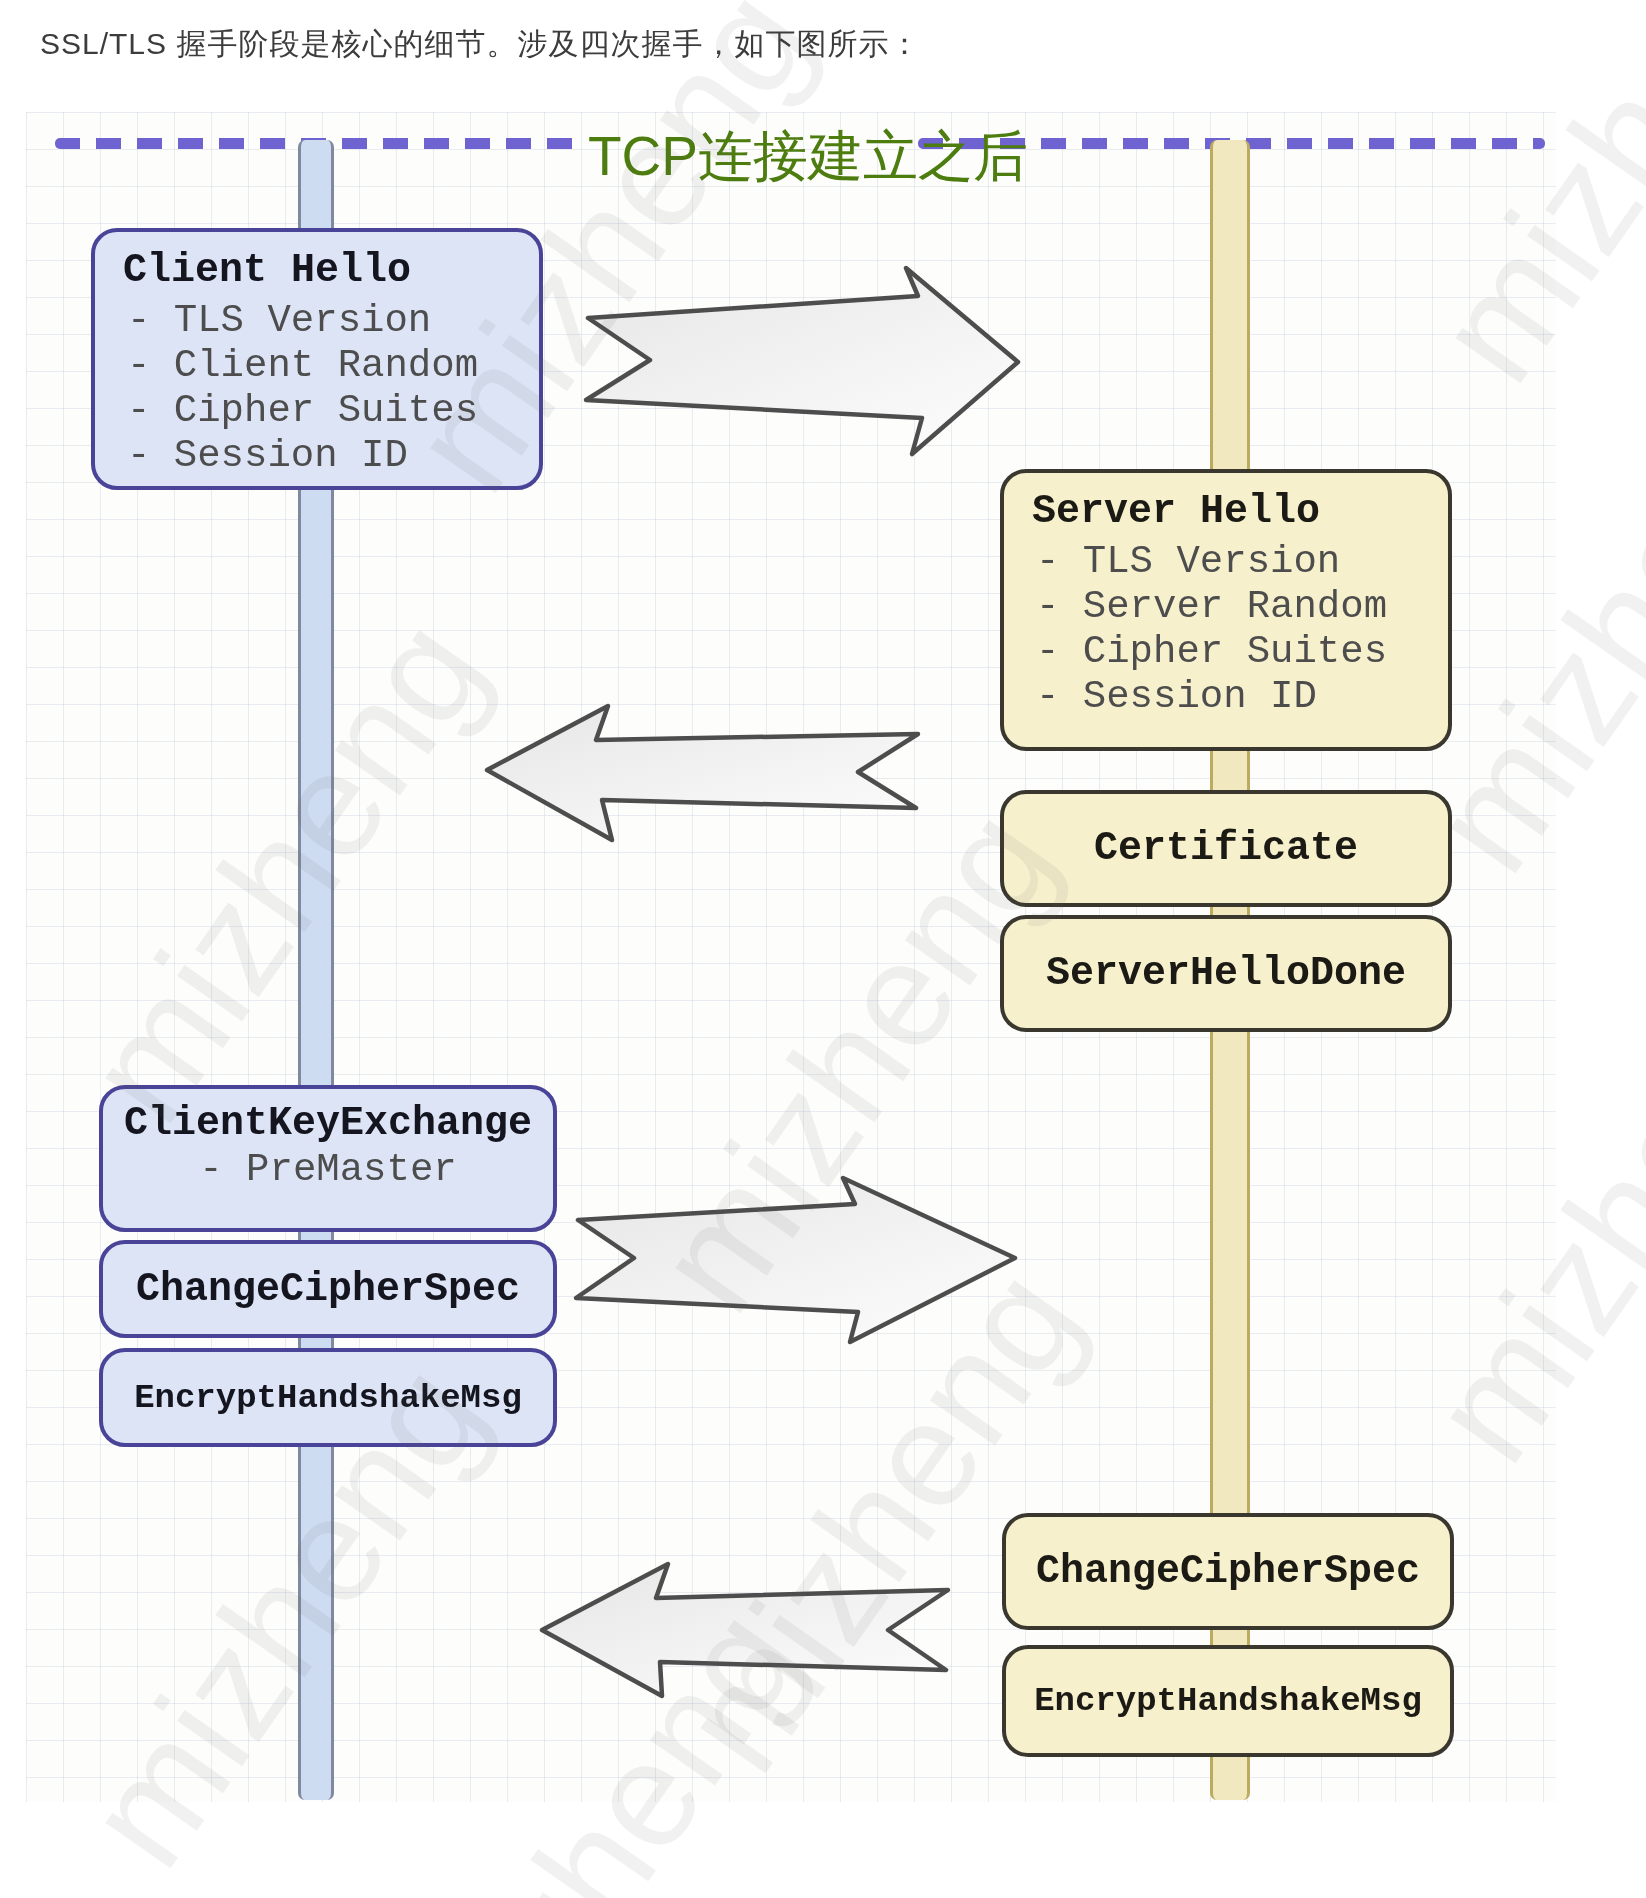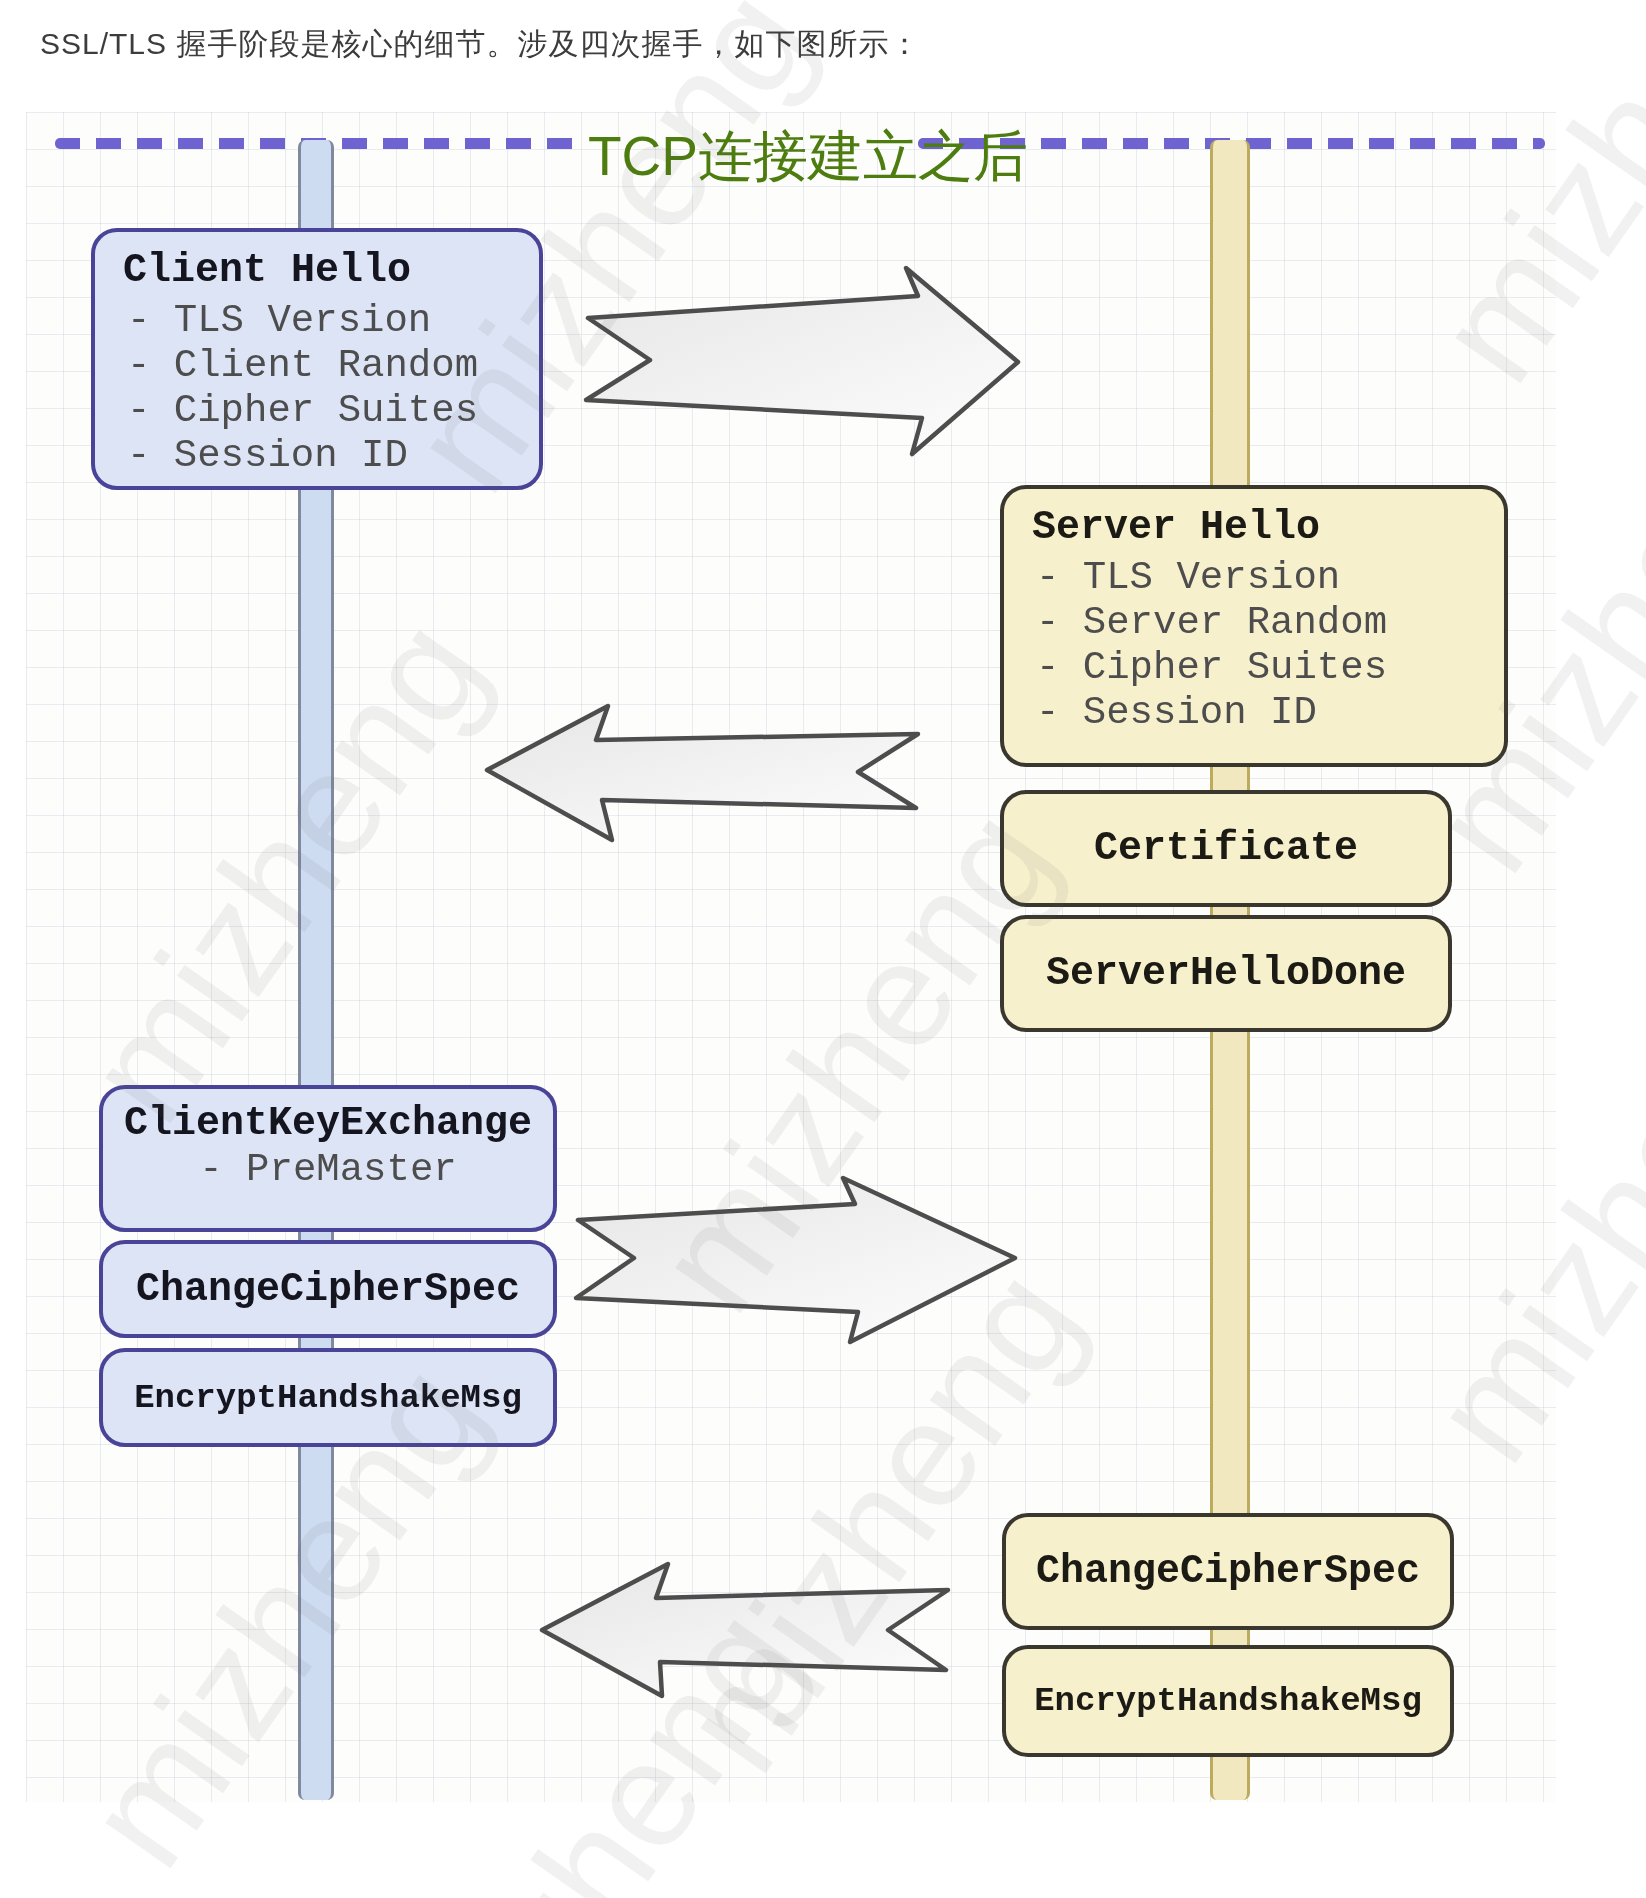--- a/index.html
+++ b/index.html
@@ -104,21 +104,21 @@
   <div class="box blue hello" style="left:91px;top:228px;width:452px;height:262px">
     <div class="box-title">Client Hello</div>
     <div class="box-items">
       <div class="item">- TLS Version</div>
       <div class="item">- Client Random</div>
       <div class="item">- Cipher Suites</div>
       <div class="item">- Session ID</div>
     </div>
   </div>
 
-  <div class="box gold hello" style="left:1000px;top:485px;width:508px;height:282px">
+  <div class="box gold hello" style="left:1000px;top:469px;width:452px;height:282px">
     <div class="box-title">Server Hello</div>
     <div class="box-items">
       <div class="item">- TLS Version</div>
       <div class="item">- Server Random</div>
       <div class="item">- Cipher Suites</div>
       <div class="item">- Session ID</div>
     </div>
   </div>
 
   <div class="box gold center" style="left:1000px;top:915px;width:452px;height:117px">

